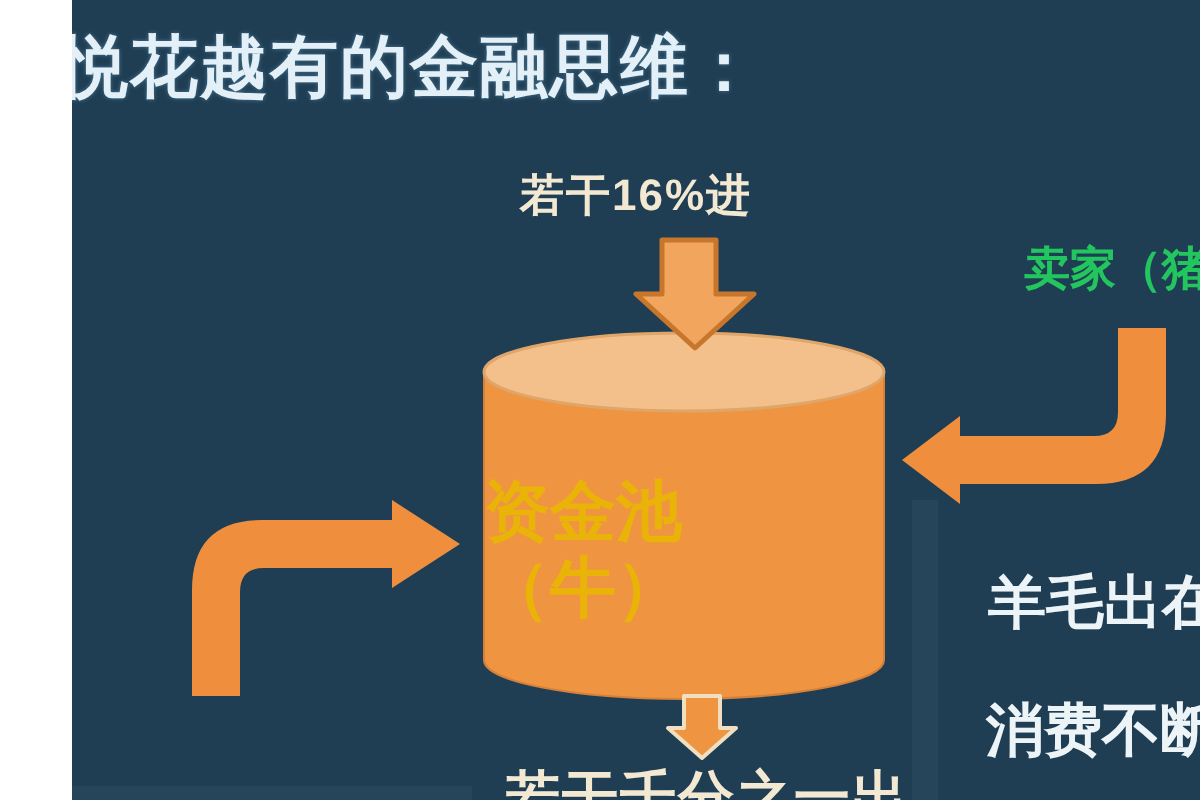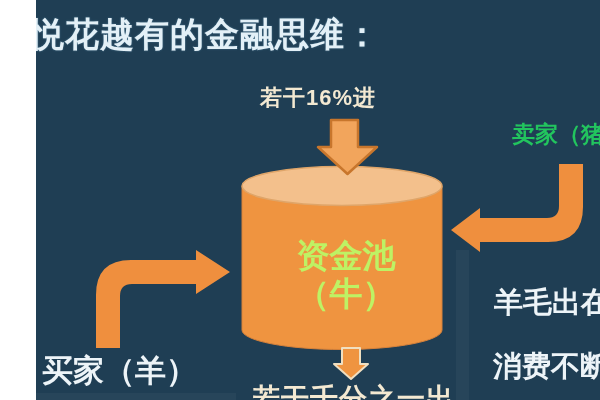--- a/index.html
+++ b/index.html
@@ -20,23 +20,23 @@
     color:#e3f0f7;
     text-shadow:0 0 2px rgba(130,190,225,.45);
   }
   .inflow-label{
     left:224px;top:86px;
     font-size:22px;letter-spacing:1px;
     color:#f3e9d2;
   }
   .pool-label{
     left:206px;top:237px;width:208px;
-    text-align:center;
+    text-align:left;
     font-size:33px;line-height:38px;
-    color:#bef264;
+    color:#eab308;
   }
   .seller-label{
     left:476px;top:122px;
     font-size:23px;
     color:#22c55e;
   }
   .buyer-label{
     left:6px;top:354px;
     font-size:31px;
     color:#edf4f8;
@@ -80,20 +80,19 @@
 
   <div class="txt inflow-label">若干16%进</div>
 
   <div class="txt pool-label">
     <div>资金池</div>
     <div>（牛）</div>
   </div>
 
   <div class="txt seller-label">卖家（猪</div>
 
-  <div class="txt buyer-label">买家（羊）</div>
 
   <div class="txt note-line note-1">羊毛出在猪身</div>
   <div class="txt note-line note-3">消费不断，返</div>
 
   <div class="txt outflow-label">若干千分之一出</div>
 
 </div>
 
 </body></html>

